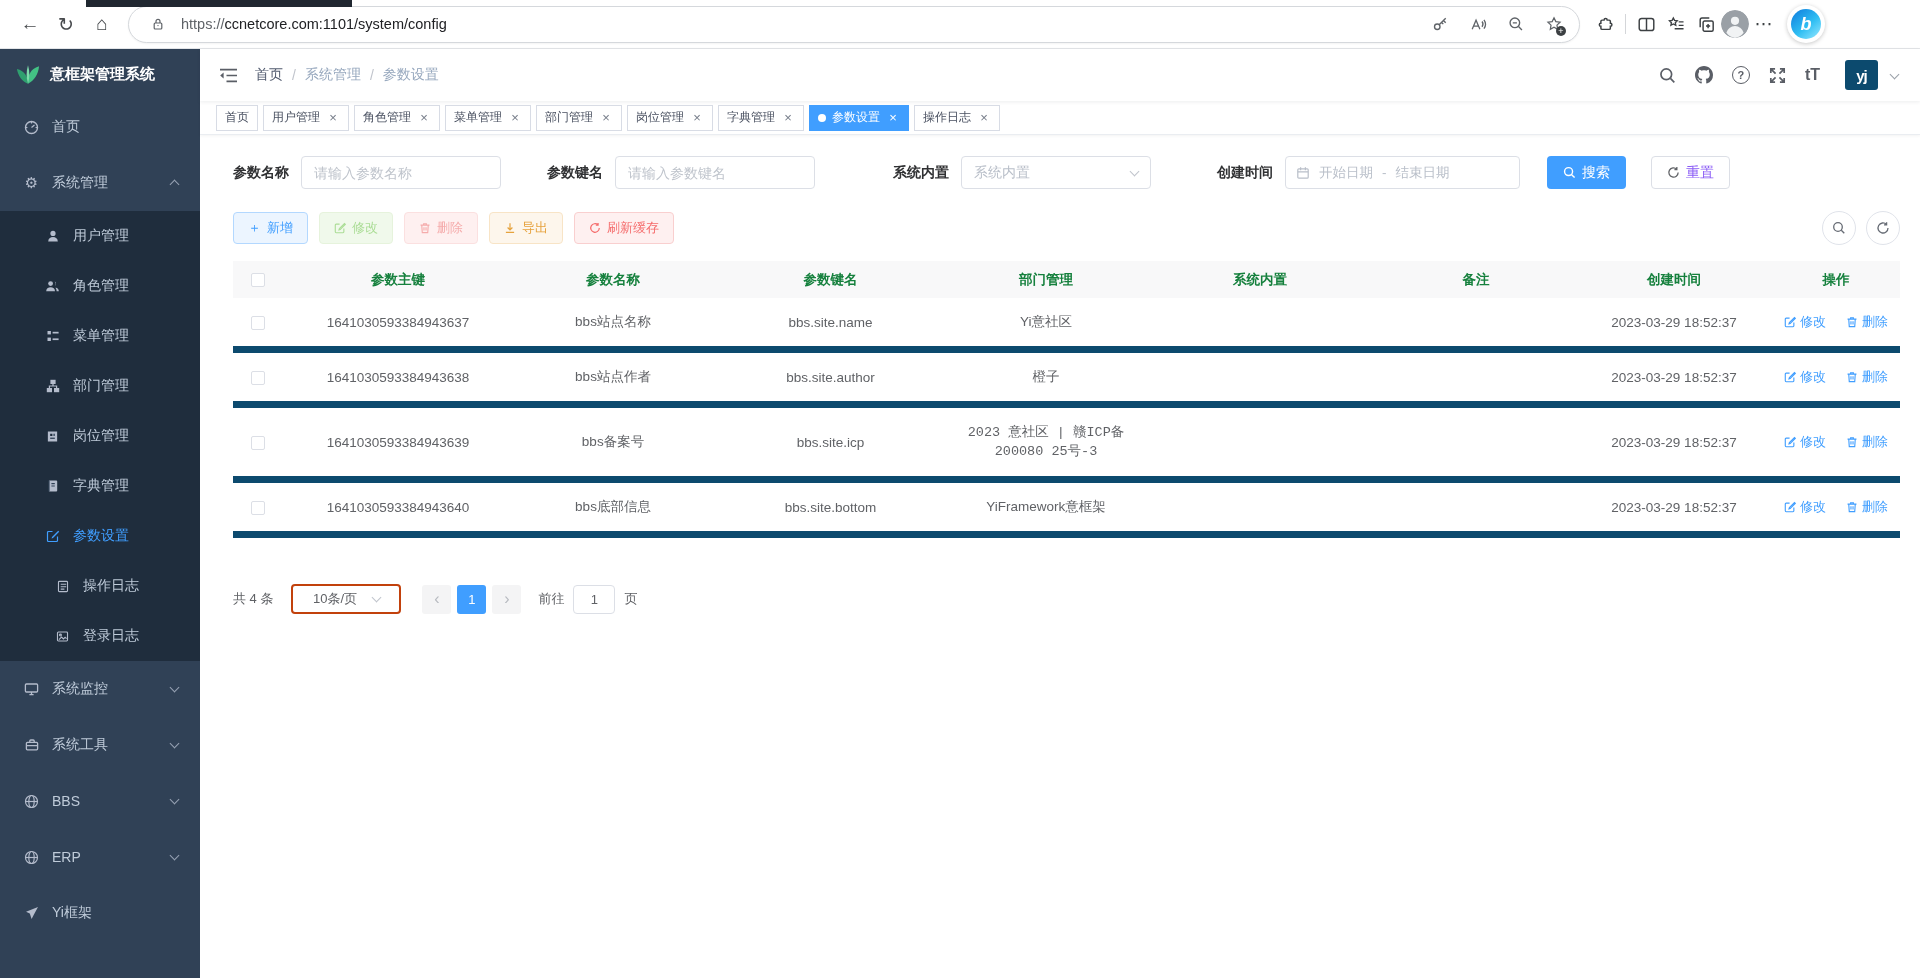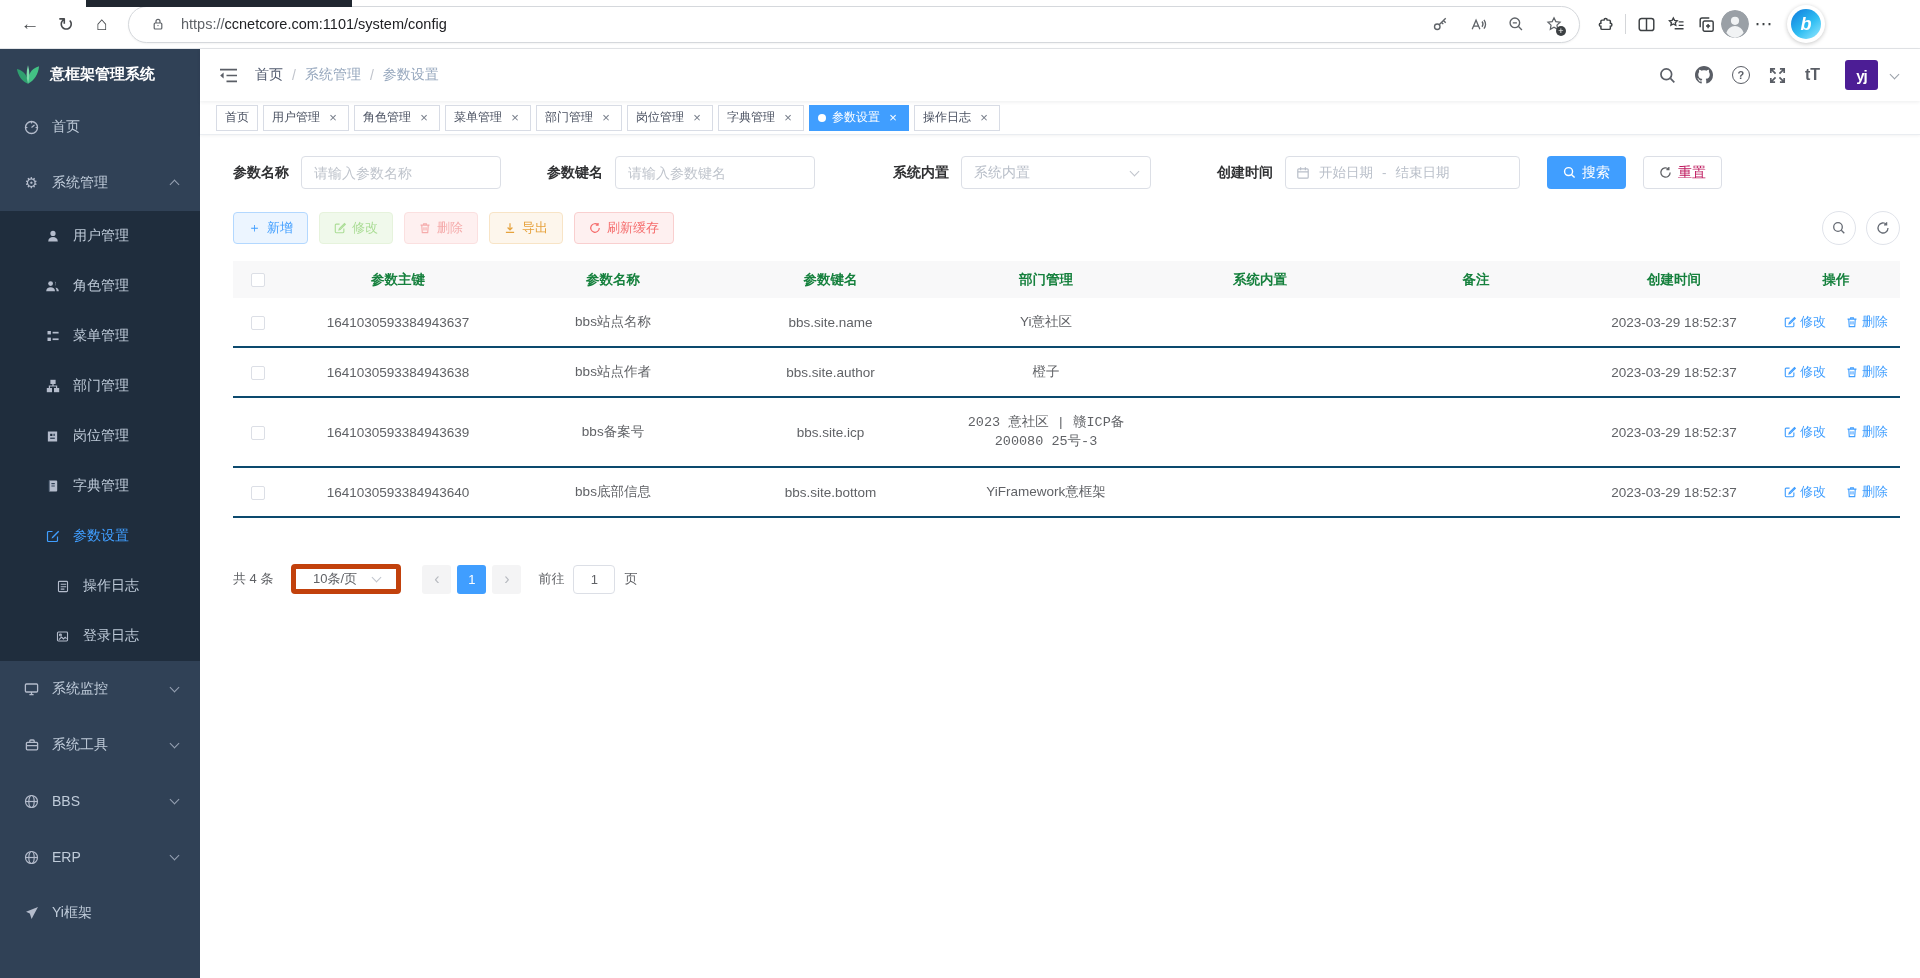--- a/index.html
+++ b/index.html
@@ -51,21 +51,21 @@
   
   .app-header { height:52px; display:flex; align-items:center; padding:0 22px 0 15px;
     box-shadow:0 1px 4px rgba(0,21,41,.08); position:relative; z-index:3; background:#fff; }
   .hamburger { width:26px; height:26px; margin-right:14px; cursor:pointer; }
   .breadcrumb { font-size:14px; color:#97a8be; display:flex; gap:9px; align-items:center; }
   .bc-first { color:#515a6e; }
   .bc-sep { color:#c0c4cc; }
   .header-icons { margin-left:auto; display:flex; align-items:center; gap:19px; color:#5a5e66; }
   .h-icon { cursor:pointer; }
   .font-size-icon { font-weight:bold; font-size:16px; }
-  .user-logo { width:33px; height:30px; background:#4c1d95; border-radius:3px; color:#fff;
+  .user-logo { width:33px; height:30px; background:#0c4a6e; border-radius:3px; color:#fff;
     font-weight:bold; font-size:15px; letter-spacing:-1px; margin-left:6px; cursor:pointer; }
   .hdr-caret { width:7px; height:7px; border-right:1.4px solid #9aa0a8; border-bottom:1.4px solid #9aa0a8;
     transform:rotate(45deg); margin:-2px 0 0 -6px; }
 
   
   .tags-bar { height:34px; display:flex; align-items:center; gap:5px; padding:0 16px;
     border-bottom:1px solid #eaedf1; box-shadow:0 1px 3px rgba(0,0,0,.05);
     position:relative; z-index:2; background:#fff; }
   .tag { height:26px; display:inline-flex; align-items:center; padding:0 8px;
     border:1px solid #d8dce5; background:#fff; color:#495060; font-size:12px; gap:6px; cursor:pointer; }
@@ -86,49 +86,49 @@
   .fselect { width:190px; height:33px; border:1px solid #dcdfe6; border-radius:4px; display:flex;
     align-items:center; justify-content:space-between; padding:0 12px; color:#b9bfc9; font-size:14px;
     background:#fff; cursor:pointer; }
   .sel-caret { width:7px; height:7px; border-right:1.3px solid #c0c4cc; border-bottom:1.3px solid #c0c4cc;
     transform:rotate(45deg); margin-top:-3px; }
   .fdate { width:235px; height:33px; border:1px solid #dcdfe6; border-radius:4px; display:flex;
     align-items:center; padding:0 10px; gap:9px; color:#b9bfc9; font-size:13.5px; background:#fff; cursor:pointer; }
   .btn { height:33px; border-radius:4px; font-size:14px; display:inline-flex; align-items:center;
     gap:6px; padding:0 15px; cursor:pointer; border:1px solid transparent; background:#fff; }
   .btn-search { background:#409eff; color:#fff; margin-left:27px; }
-  .btn-reset { border-color:#dcdfe6; color:#be185d; margin-left:17px; }
+  .btn-reset { border-color:#dcdfe6; color:#8b5cf6; margin-left:25px; }
 
   .toolbar { display:flex; align-items:center; margin-top:22px; }
   .tbtn { height:32px; padding:0 14px; border-radius:4px; font-size:13px; display:inline-flex;
     align-items:center; gap:6px; margin-right:11px; border:1px solid; cursor:pointer; background:#fff; }
   .tbtn-add    { background:#ecf5ff; border-color:#b3d8ff; color:#409eff; }
   .tbtn-edit   { background:#f0f9eb; border-color:#e6f3dc; color:#abdd96; }
   .tbtn-del    { background:#fef0f0; border-color:#fbe0e0; color:#f5abab; }
   .tbtn-export { background:#fdf6ec; border-color:#f8e4c6; color:#e6a23c; }
   .tbtn-cache  { background:#fef0f0; border-color:#f9cfcf; color:#f56c6c; }
   .tool-circles { margin-left:auto; display:flex; gap:10px; }
   .circle-btn { width:34px; height:34px; border-radius:50%; border:1px solid #e0e3ea;
     color:#666b74; background:#fff; cursor:pointer; }
 
   table { width:100%; border-collapse:collapse; margin-top:16px; table-layout:fixed; }
   thead th { background:#f8f8f9; color:#15803d; font-size:13.5px; font-weight:bold;
     height:37px; text-align:center; padding:0; }
   tbody td { text-align:center; font-size:13.5px; color:#606266;
-    border-bottom:2px solid #0c4a6e; padding:15px 4px; }
+    border-bottom:7px solid #0c4a6e; padding:15px 4px; }
   .cb { width:14px; height:14px; border:1px solid #dcdfe6; border-radius:2px; background:#fff;
     display:inline-block; vertical-align:middle; cursor:pointer; }
   .op-link { color:#409eff; font-size:13px; display:inline-flex; align-items:center; gap:4px;
     margin:0 8px; cursor:pointer; white-space:nowrap; }
   .val-wrap { display:inline-block; max-width:205px; line-height:19px;font-family:Liberation Mono, monospace; }
 
   .pagination { display:flex; align-items:center; justify-content:flex-start; margin-top:46px;
     font-size:13px; color:#606266; padding-right:2px; }
   .pg-total { margin-right:18px; }
-  .pg-size { width:110px; height:30px; border:5px solid #c2410c; border-radius:4px; display:flex;
+  .pg-size { width:110px; height:30px; border:2px solid #c2410c; border-radius:4px; display:flex;
     align-items:center; justify-content:center; gap:16px; color:#606266; margin-right:18px; cursor:pointer; }
   .pg-arrow { width:29px; height:29px; background:#f4f4f5; border-radius:3px; color:#b8bbc1;
     font-size:16px; margin:0 3px; cursor:pointer; }
   .pg-page { width:29px; height:29px; background:#409eff; color:#fff; border-radius:3px;
     font-size:13px; margin:0 3px; cursor:pointer; }
   .pg-goto { margin-left:14px; display:flex; align-items:center; gap:9px; }
   .pg-input { width:42px; height:29px; border:1px solid #dcdfe6; border-radius:4px; text-align:center;
     font-size:13px; color:#606266; outline:none; }
   svg { display:block; }
 </style>

